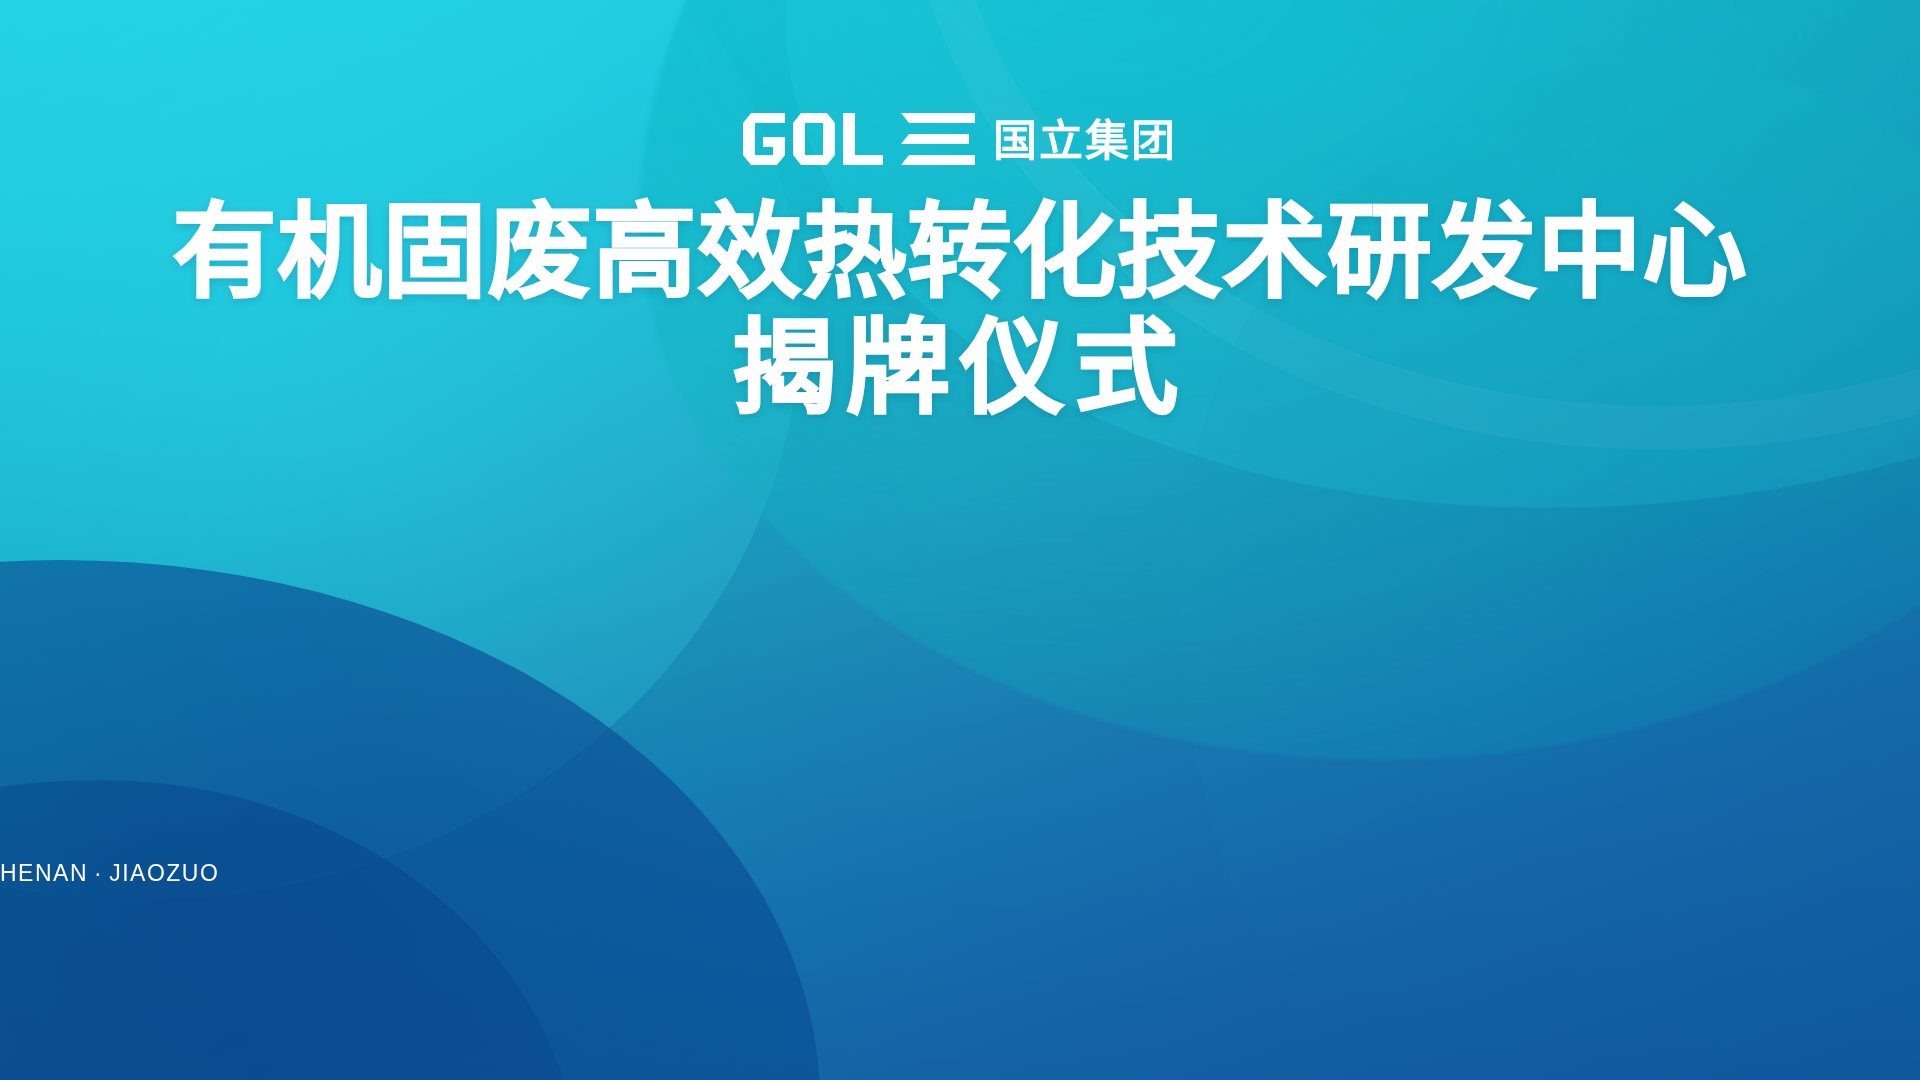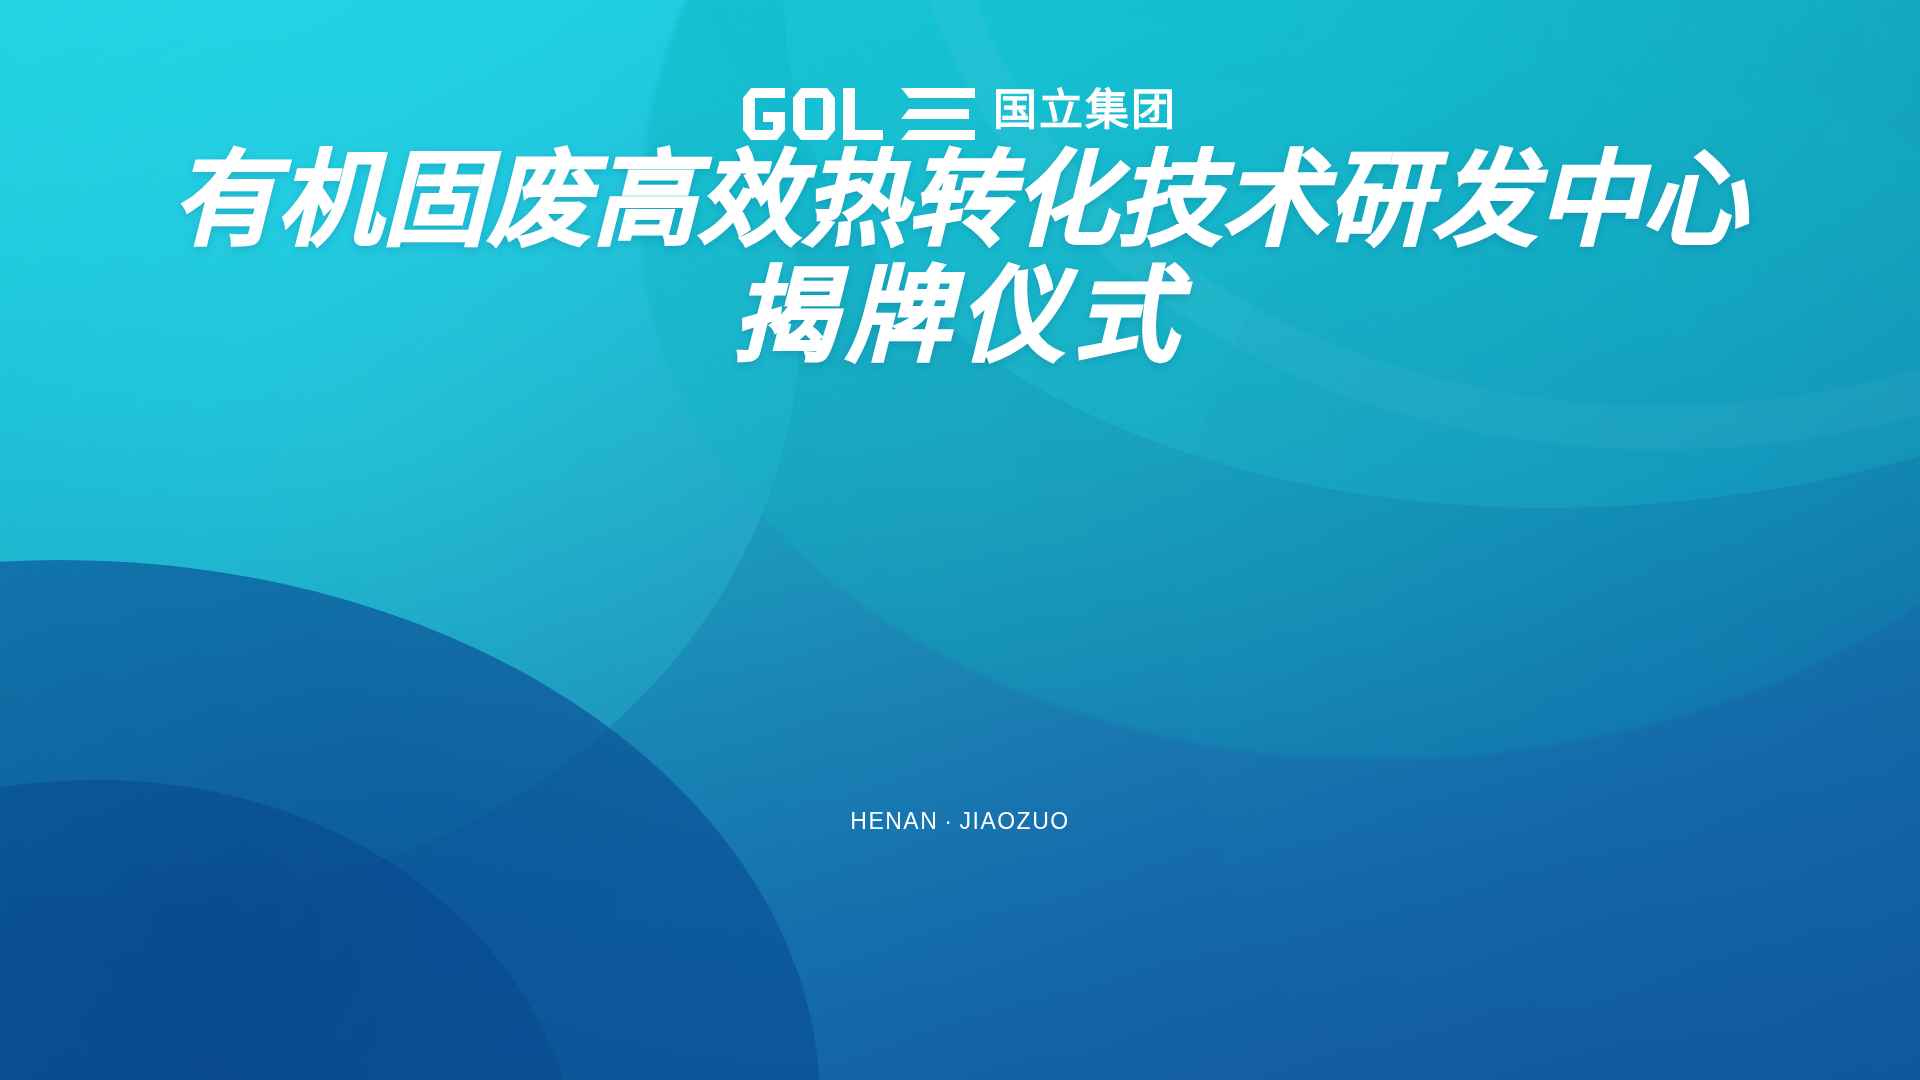--- a/index.html
+++ b/index.html
@@ -154,22 +154,23 @@
     position: absolute;
     inset: 0;
     display: flex;
     flex-direction: column;
     align-items: center;
     z-index: 5;
   }
 
   
   .logo-lockup {
-    margin-top: 88px;
+    margin-top: 114px;
     display: flex;
+    align-items: center;
     gap: 18px;
     height: 54px;
   }
   .logo-mark { display: block; }
   .logo-cn {
     color: #ffffff;
     font-size: 44px;
     font-weight: 700;
     letter-spacing: 2px;
     line-height: 1;
@@ -191,41 +192,40 @@
   }
   .partner-sep {
     display: inline-block;
     padding: 0 18px;
     font-size: 26px;
     vertical-align: 2px;
   }
 
   
   .headline {
+    margin-top: 26px;
     text-align: center;
     color: #ffffff;
     font-weight: 900;
     font-size: 104px;
     line-height: 1.12;
     letter-spacing: 1px;
     white-space: nowrap;
     text-shadow: 0 3px 10px rgba(0,48,92,0.20);
     font-family: "DejaVu Sans", "Liberation Sans", sans-serif;
-    font-style: italic;
     -webkit-text-stroke: 2px #ffffff;
   }
   .headline-line-2 { letter-spacing: 10px; }
 
   
   .footer-en {
     position: absolute;
-    top: 808px;
+    top: 860px;
     left: 0;
     right: 0;
-    text-align: center;
     color: #ffffff;
     font-size: 23px;
     font-weight: 500;
     letter-spacing: 1.5px;
     font-family: "Liberation Sans", "DejaVu Sans", sans-serif;
   }
   .footer-sep { padding: 0 6px; }
 </style>
 </head>
 <body>

